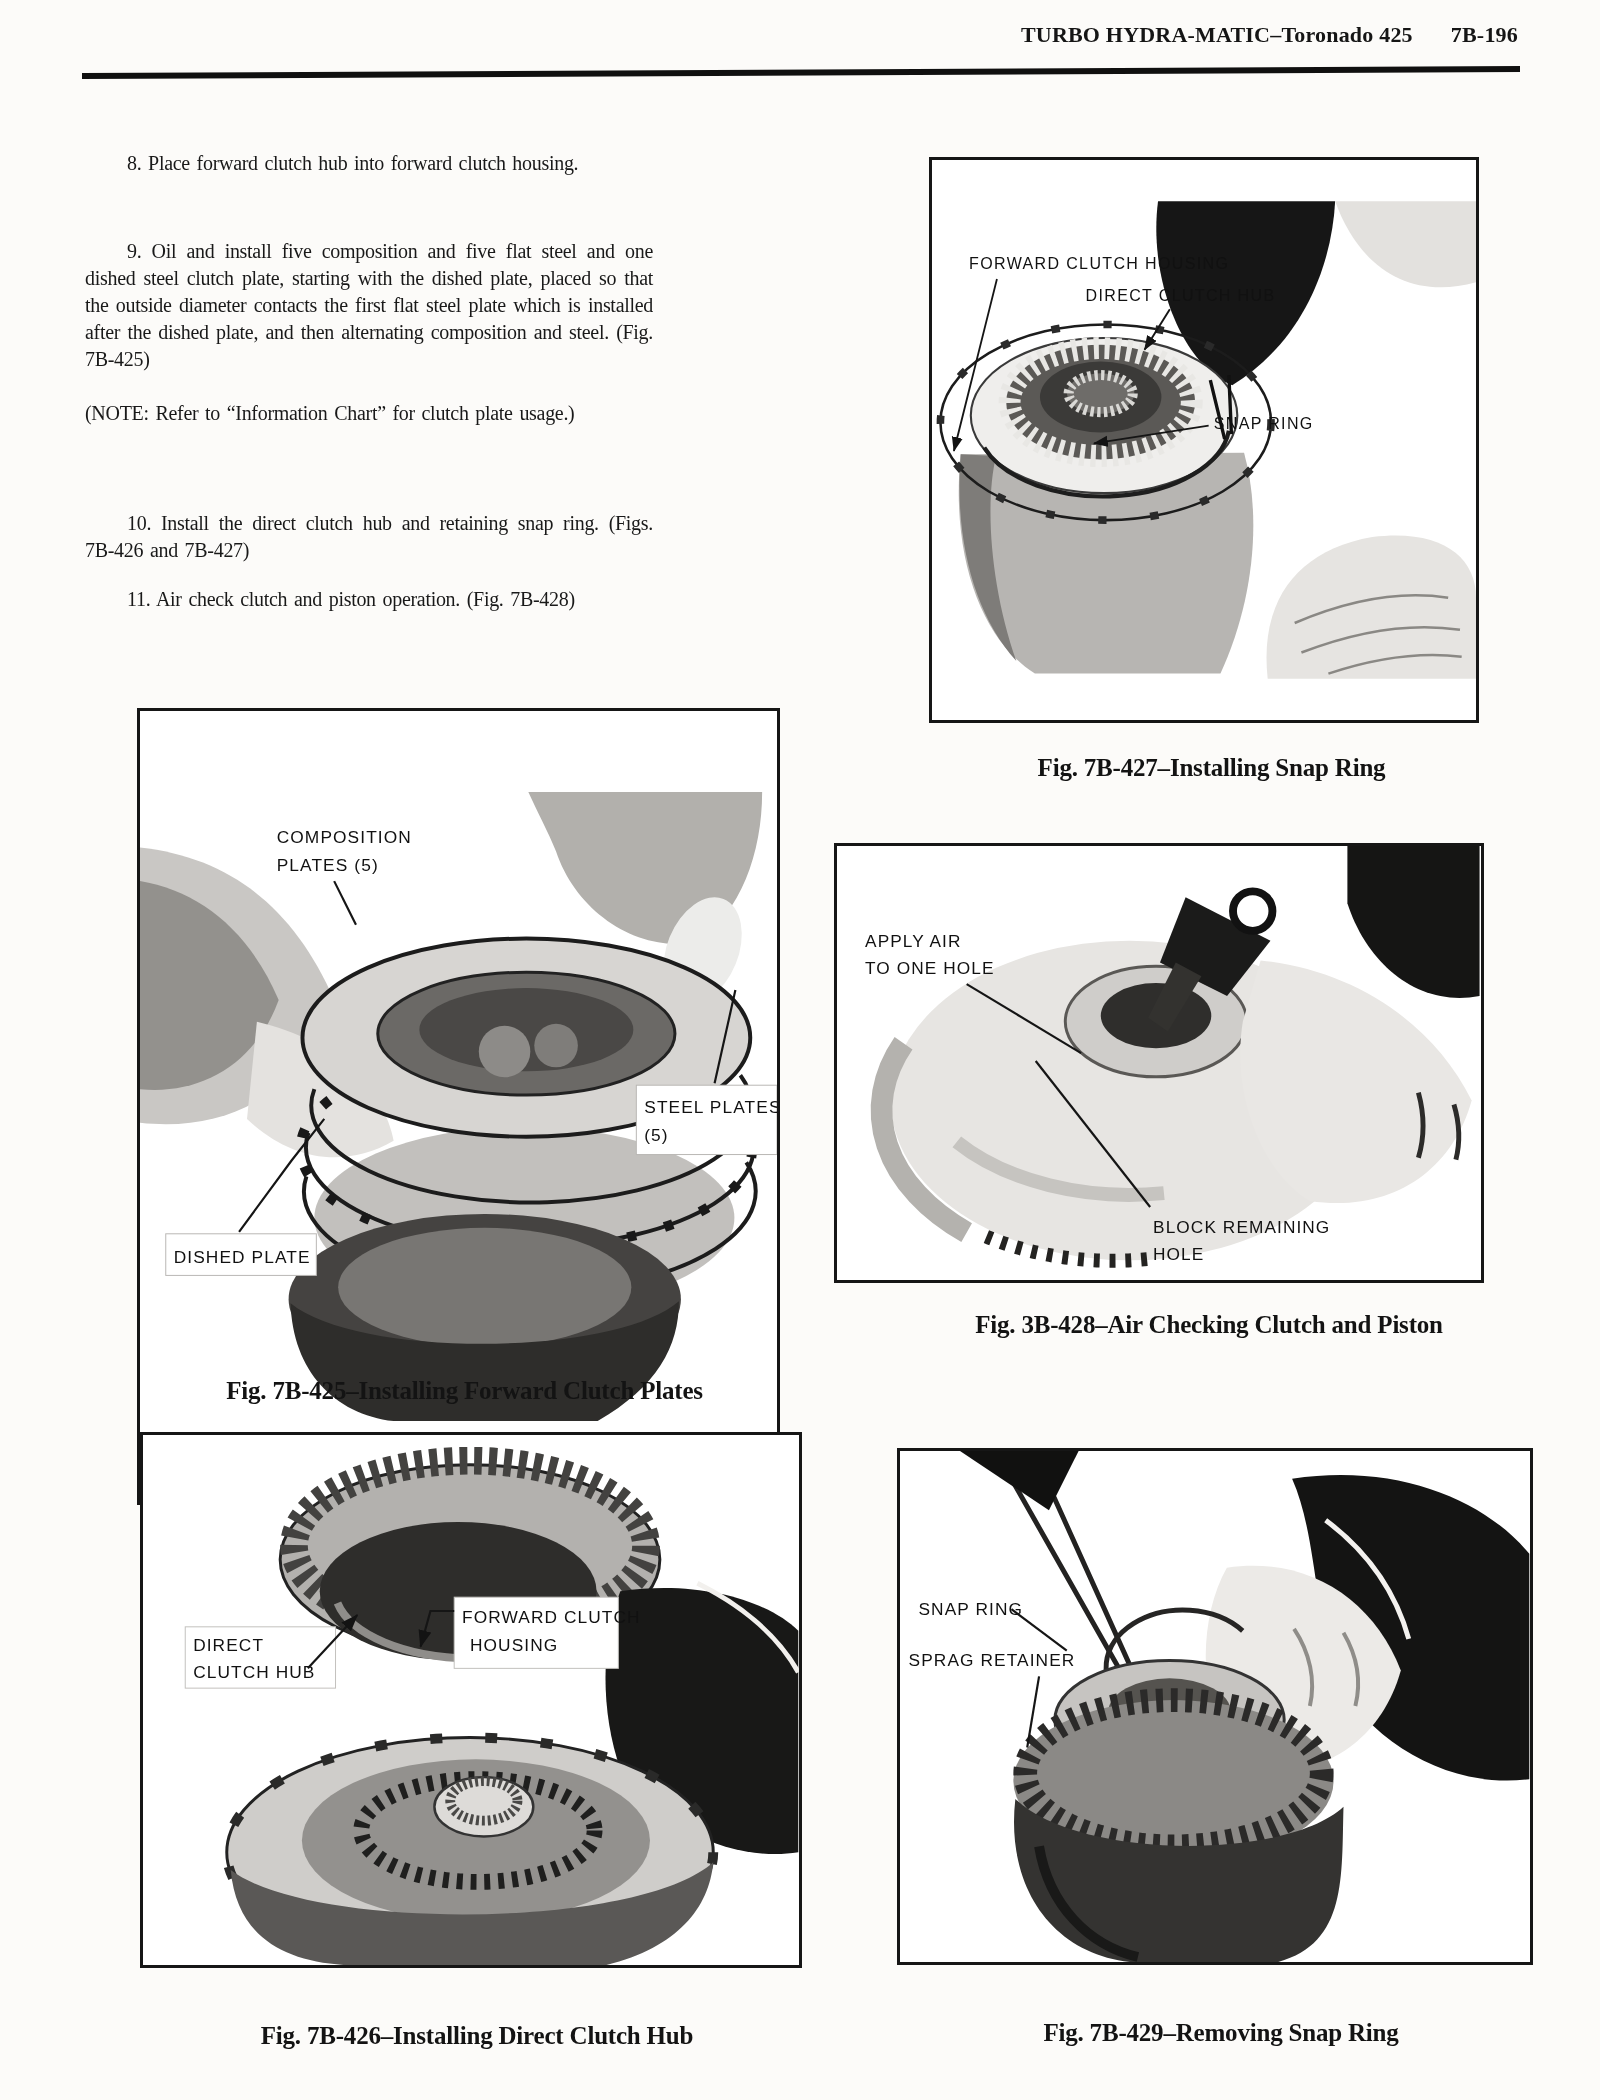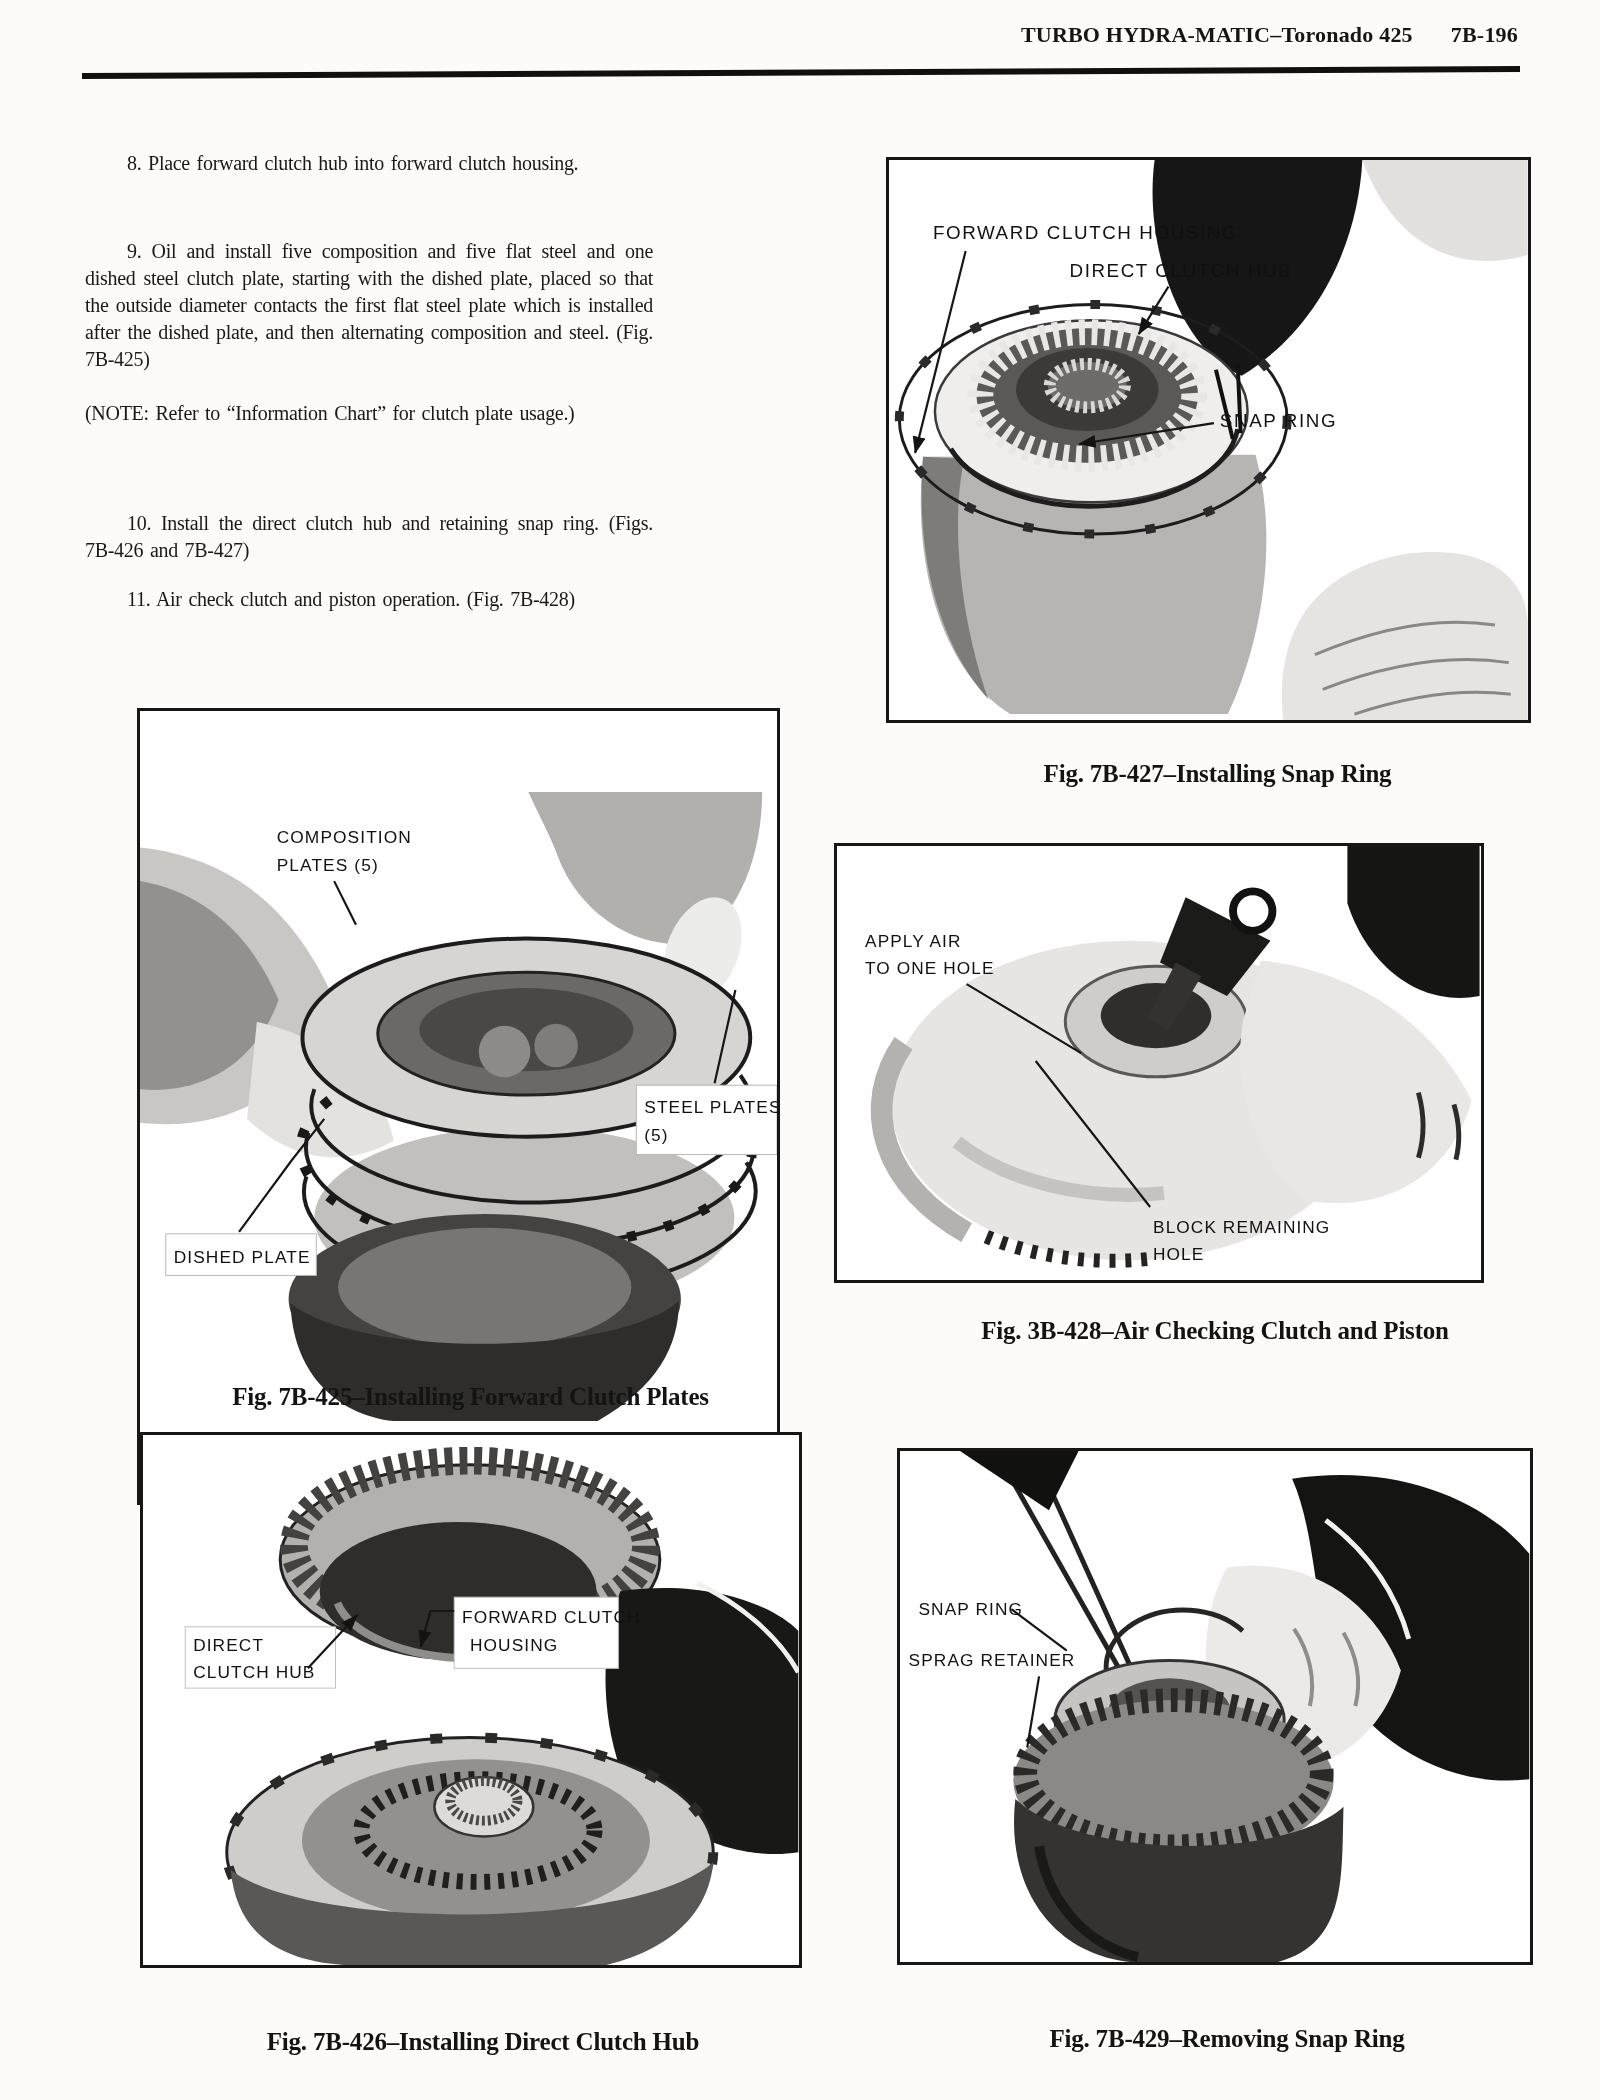--- a/index.html
+++ b/index.html
@@ -7,21 +7,21 @@
   .page{position:relative;width:1600px;height:2100px;background:#fcfbf9;overflow:hidden;color:#141414;}
   .hdr{position:absolute;top:22px;right:82px;display:flex;gap:38px;
        font-weight:bold;font-size:22px;letter-spacing:.2px;color:#151515;}
   .rule{position:absolute;left:82px;top:66px;width:1438px;height:6px;background:#101010;
         transform:rotate(-0.28deg);transform-origin:right center;}
   .bodytext{position:absolute;left:85px;width:568px;margin:0;text-align:justify;
             font-size:20px;line-height:27px;letter-spacing:-0.3px;word-spacing:2px;color:#191919;}
   .ind{text-indent:42px;}
   .figframe{position:absolute;border:3px solid #161616;background:#ffffff;box-sizing:border-box;}
   .figframe svg{display:block;width:100%;height:100%;}
-  .figcap{position:absolute;margin:12px;text-align:center;font-weight:bold;font-size:25px;
+  .figcap{position:absolute;margin:6px;text-align:center;font-weight:bold;font-size:25px;
           letter-spacing:-0.2px;color:#131313;}
   .figlabel{font-family:"Liberation Sans",sans-serif;font-size:17.5px;letter-spacing:1.1px;fill:#111;}
   .figlabel-lg{font-family:"Liberation Sans",sans-serif;font-size:19px;letter-spacing:1.6px;fill:#111;}
   .leader{stroke:#151515;stroke-width:2.2;fill:none;}
   .edge{stroke:#1c1c1c;stroke-width:3;fill:none;}
 </style>
 </head>
 <body>
 
 <div class="page">
@@ -39,21 +39,21 @@
     <span>7B-196</span>
   </div>
   <div class="rule"></div>
 
   <p class="bodytext ind" style="top:150px">8. Place forward clutch hub into forward clutch housing.</p>
   <p class="bodytext ind" style="top:238px">9. Oil and install five composition and five flat steel and one dished steel clutch plate, starting with the dished plate, placed so that the outside diameter contacts the first flat steel plate which is installed after the dished plate, and then alternating composition and steel. (Fig. 7B-425)</p>
   <p class="bodytext" style="top:400px">(NOTE: Refer to “Information Chart” for clutch plate usage.)</p>
   <p class="bodytext ind" style="top:510px">10. Install the direct clutch hub and retaining snap ring. (Figs. 7B-426 and 7B-427)</p>
   <p class="bodytext ind" style="top:586px">11. Air check clutch and piston operation. (Fig. 7B-428)</p>
 
-  <div class="figframe" style="left:886px;top:157px;width:645px;height:566px">
+  <div class="figframe" style="left:929px;top:157px;width:550px;height:566px">
     <svg viewBox="0 0 645 566">
 
       <path d="M268,0 L478,0 C474,78 438,168 356,218 C298,196 256,92 268,0 Z" fill="#161616"></path>
       <path d="M478,0 L645,0 L645,96 C566,118 506,78 478,0 Z" fill="#e3e1de"></path>
 
       <path d="M34,300 C22,420 58,520 122,560 L342,560 C380,478 392,378 370,298 Z" fill="#b7b5b2"></path>
       <path d="M34,300 C26,400 50,490 100,545 C70,460 62,360 76,302 Z" fill="#7e7c79"></path>
 
       <ellipse cx="206" cy="262" rx="196" ry="116" fill="#d8d6d3" class="edge" stroke="#222"></ellipse>
       <ellipse cx="206" cy="262" rx="196" ry="116" fill="none" stroke="#2a2a2a" stroke-width="9" stroke-dasharray="10 52"></ellipse>

